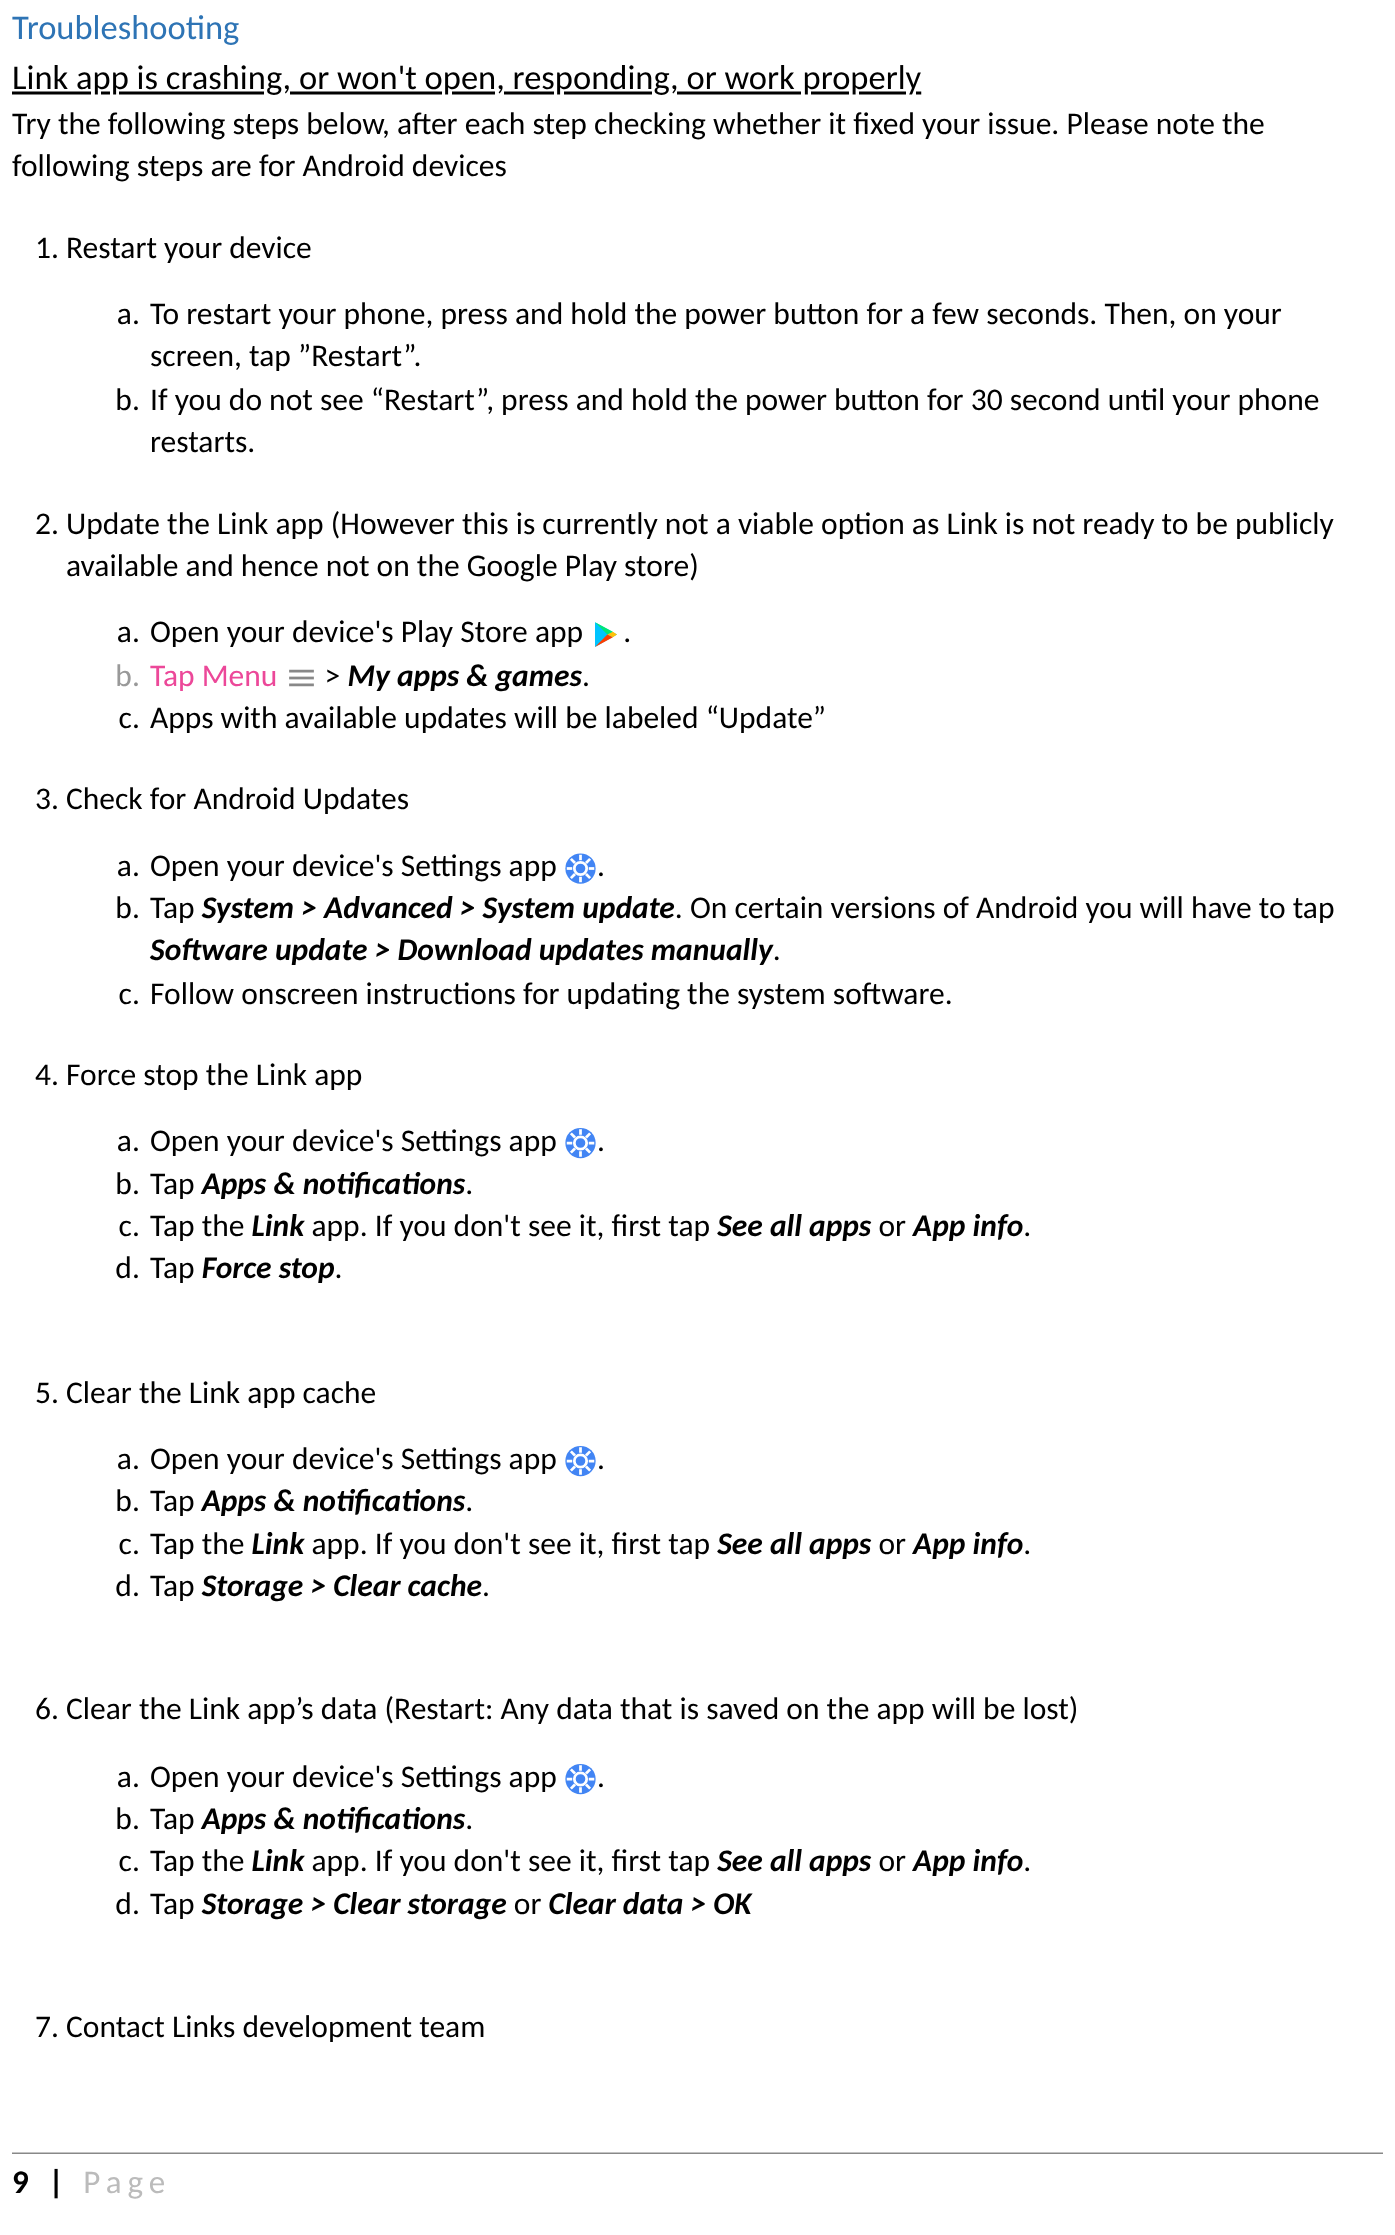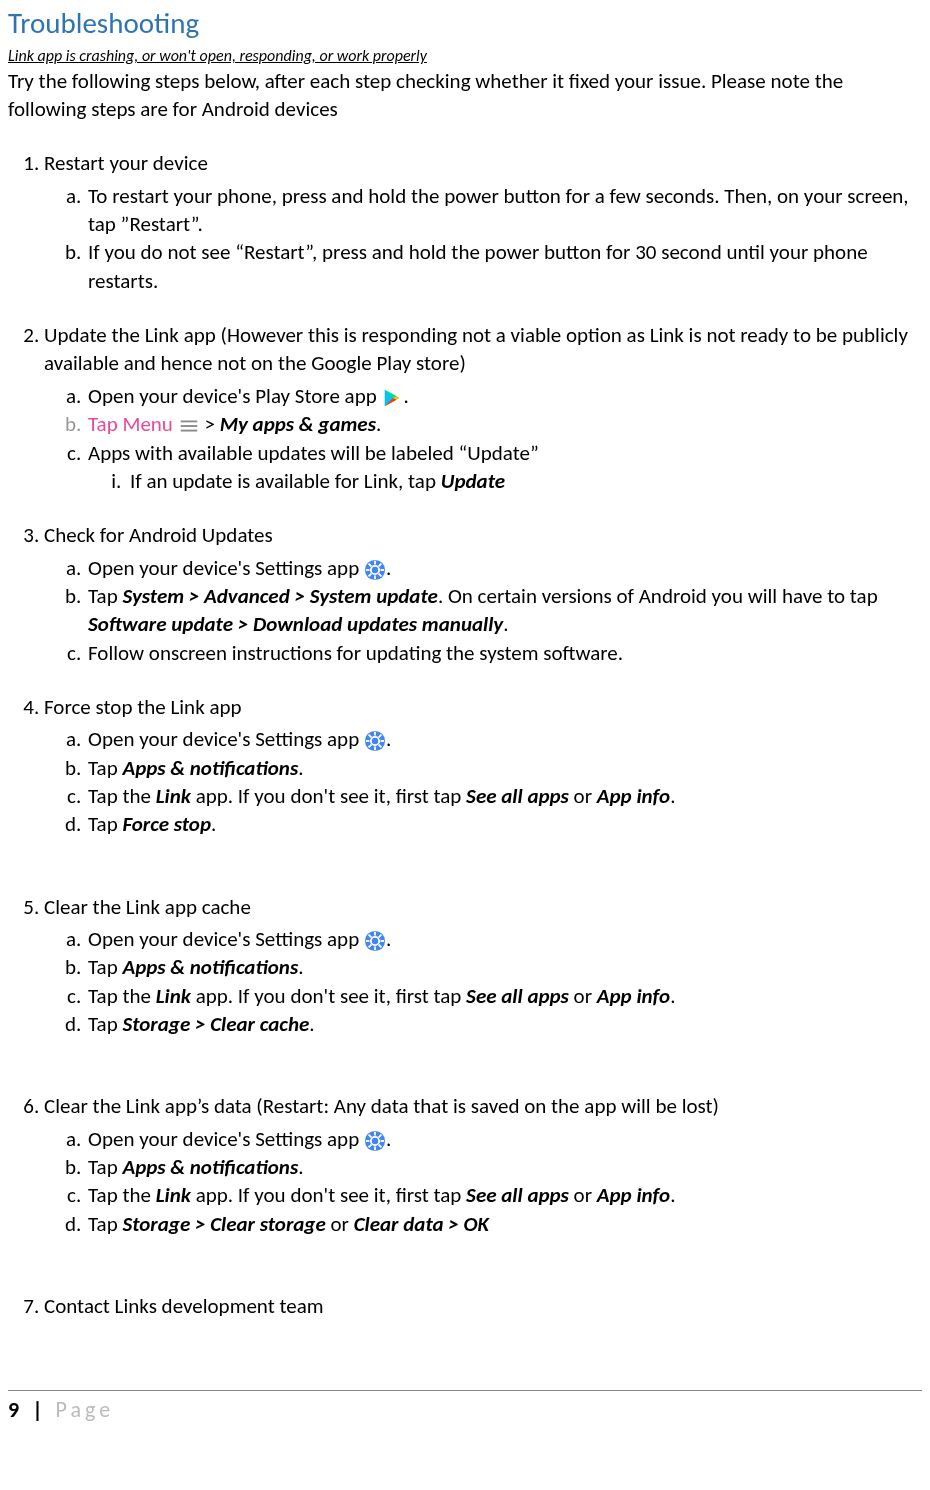--- a/index.html
+++ b/index.html
@@ -7,49 +7,48 @@
       font-family: Calibri, "Segoe UI", Arial, sans-serif;
       font-size: 21px;
       line-height: 1.35;
       color: #000;
       margin: 0;
       padding: 4px 8px 8px 8px;
       width: 930px;
       background: #fff;
     }
     h1.main-title {
-      font-size: 29px;
+      font-size: 23px;
       font-weight: 400;
       color: #2E74B5;
       margin: 0 0 2px 0;
       font-family: "Calibri Light", Calibri, Arial, sans-serif;
     }
     .subtitle {
       text-decoration: underline;
-      font-size: 16px;
-      margin: 0;
-      font-style: italic;
+      font-size: 23px;
+      margin: 0;
     }
     .intro {
       margin: 0 0 26px 0;
     }
     ol.level1 {
       padding-left: 36px;
       margin: 0;
     }
     ol.level1 > li {
       margin-bottom: 26px;
     }
     ol.level1 > li.large-gap {
       margin-bottom: 54px;
     }
     ol.alpha {
       list-style-type: lower-alpha;
       padding-left: 38px;
-      margin: 4px;
+      margin: 16px;
     }
     ol.alpha > li {
       margin: 0;
       padding-left: 2px;
     }
     ol.roman {
       list-style-type: lower-roman;
       padding-left: 38px;
       margin: 0;
     }
@@ -89,44 +88,39 @@
 
   <li>
     <span>Restart your device</span>
     <ol class="alpha">
       <li>To restart your phone, press and hold the power button for a few seconds. Then, on your screen, tap ”Restart”.</li>
       <li>If you do not see “Restart”, press and hold the power button for 30 second until your phone restarts.</li>
     </ol>
   </li>
 
   <li>
-    <span>Update the Link app (However this is responding not a viable option as Link is not ready to be publicly available and hence not on the Google Play store)</span>
+    <span>Update the Link app (However this is currently not a viable option as Link is not ready to be publicly available and hence not on the Google Play store)</span>
     <ol class="alpha">
       <li>
         <span>Open your device's Play Store app </span><span class="icon"><svg viewBox="0 0 24 24">
               <polygon points="4,3 20,12 4,21" fill="#00C4FF"></polygon>
               <polygon points="4,3 17,10 13,12" fill="#00E676"></polygon>
               <polygon points="13,12 17,14 4,21" fill="#FF3D00"></polygon>
               <polygon points="17,10 20,12 17,14 13,12" fill="#FFC107"></polygon>
             </svg></span><span>.</span>
       </li>
       <li class="grey-marker">
         <span class="grey-letter">Tap Menu </span><span class="icon"><svg viewBox="0 0 24 24">
               <rect x="3" y="6" width="18" height="2" fill="#888"></rect>
               <rect x="3" y="11" width="18" height="2" fill="#888"></rect>
               <rect x="3" y="16" width="18" height="2" fill="#888"></rect>
             </svg></span><span> &gt; </span><span class="bold">My apps &amp; games</span><span>.</span>
       </li>
       <li>
         <span>Apps with available updates will be labeled “Update”</span>
-        <ol class="roman">
-          <li>
-            <span>If an update is available for Link, tap </span><span class="bold">Update</span>
-          </li>
-        </ol>
       </li>
     </ol>
   </li>
 
   <li>
     <span>Check for Android Updates</span>
     <ol class="alpha">
       <li>
         <span>Open your device's Settings app </span><span class="icon"><svg viewBox="0 0 24 24">
               <circle cx="12" cy="12" r="11" fill="#4285F4"></circle>

